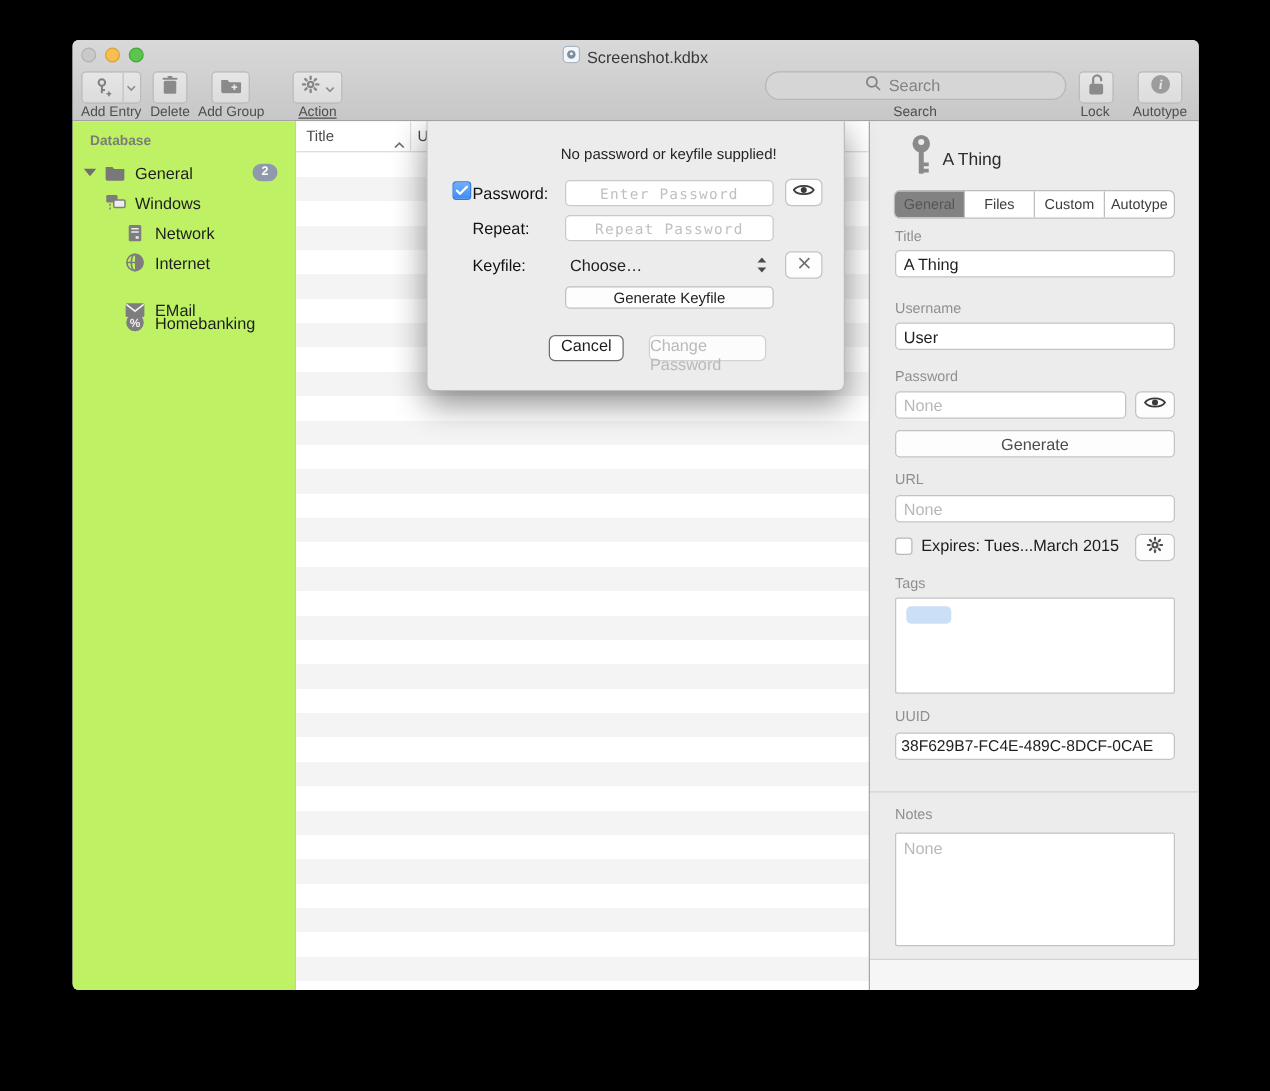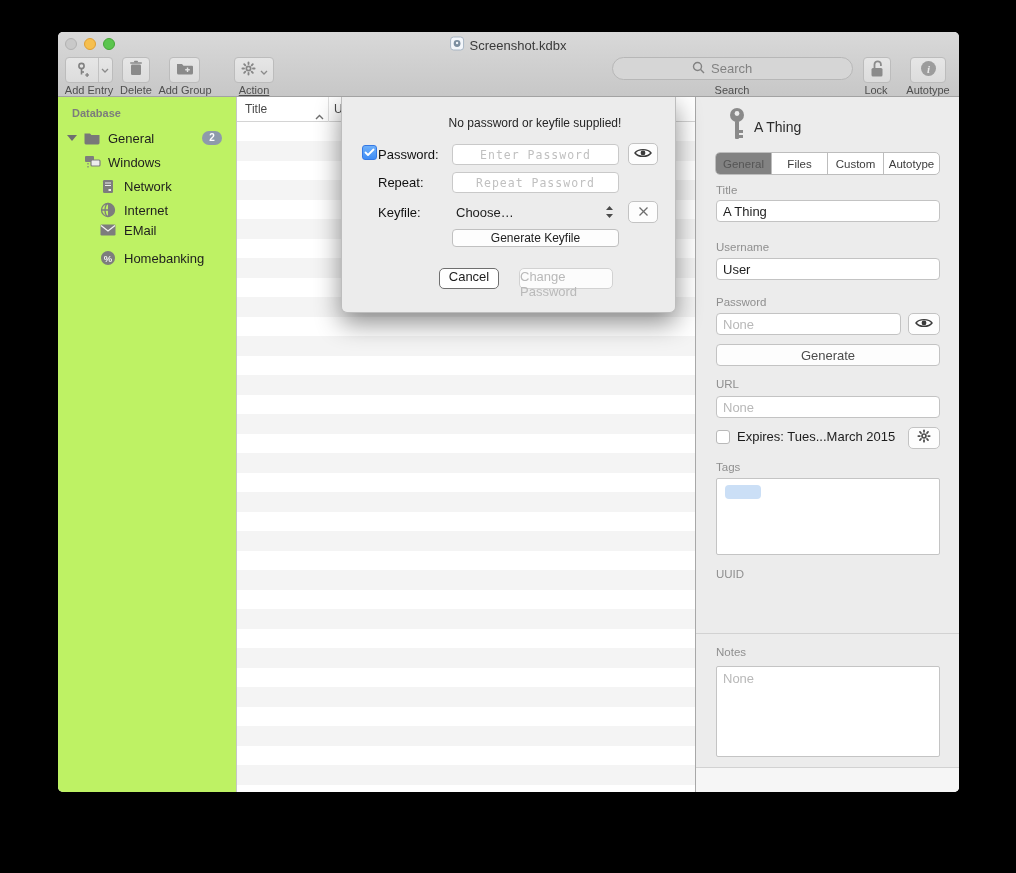--- a/index.html
+++ b/index.html
@@ -232,21 +232,21 @@
         <span class="icon16">
             <svg width="16" height="16" viewBox="0 0 16 16" fill="none" stroke="#7d7d7d" stroke-width="1.3">
               <circle cx="8" cy="8" r="6.5"></circle>
               <ellipse cx="8" cy="8" rx="3" ry="6.5"></ellipse>
               <line x1="1.5" y1="8" x2="14.5" y2="8"></line>
               <path d="M8 1.5 a6.5 6.5 0 0 1 0 13" fill="#7d7d7d" stroke="none"></path>
             </svg>
           </span>
         <span class="sb-label">Internet</span>
       </div>
-      <div class="sb-row" style="top:122px;padding-left:41px;">
+      <div class="sb-row" style="top:140px;padding-left:41px;">
         <span class="icon16">
             <svg width="16" height="12" viewBox="0 0 16 12">
               <rect x="0.5" y="0.5" width="15" height="11" rx="1.2" fill="#7d7d7d"></rect>
               <path d="M1 1.5 L8 7 L15 1.5" fill="none" stroke="#f1f1f1" stroke-width="1.3"></path>
             </svg>
           </span>
         <span class="sb-label">EMail</span>
       </div>
       <div class="sb-row" style="top:150px;padding-left:41px;">
         <span class="icon16">
@@ -332,20 +332,21 @@
               <circle cx="8" cy="8" r="1.3" fill="#fdfdfd"></circle>
             </svg></span>
       </span>
 
       <span class="insp-label" style="left:20px;top:364px;">Tags</span>
       <div class="tags-box">
         <span class="tag-pill"></span>
       </div>
 
       <span class="insp-label" style="left:20px;top:471px;">UUID</span>
+      <input class="insp-field" style="top: 489px; font-size: 12.5px; padding: 0px 4px;" readonly="" value="38F629B7-FC4E-489C-8DCF-0CAE">
 
       <div class="insp-divider"></div>
       <span class="insp-label" style="left:20px;top:549px;">Notes</span>
       <textarea class="notes-box" placeholder="None" style=""></textarea>
 
       <div class="insp-footer"></div>
     </div>
   </div>
 
   <div class="sheet">

